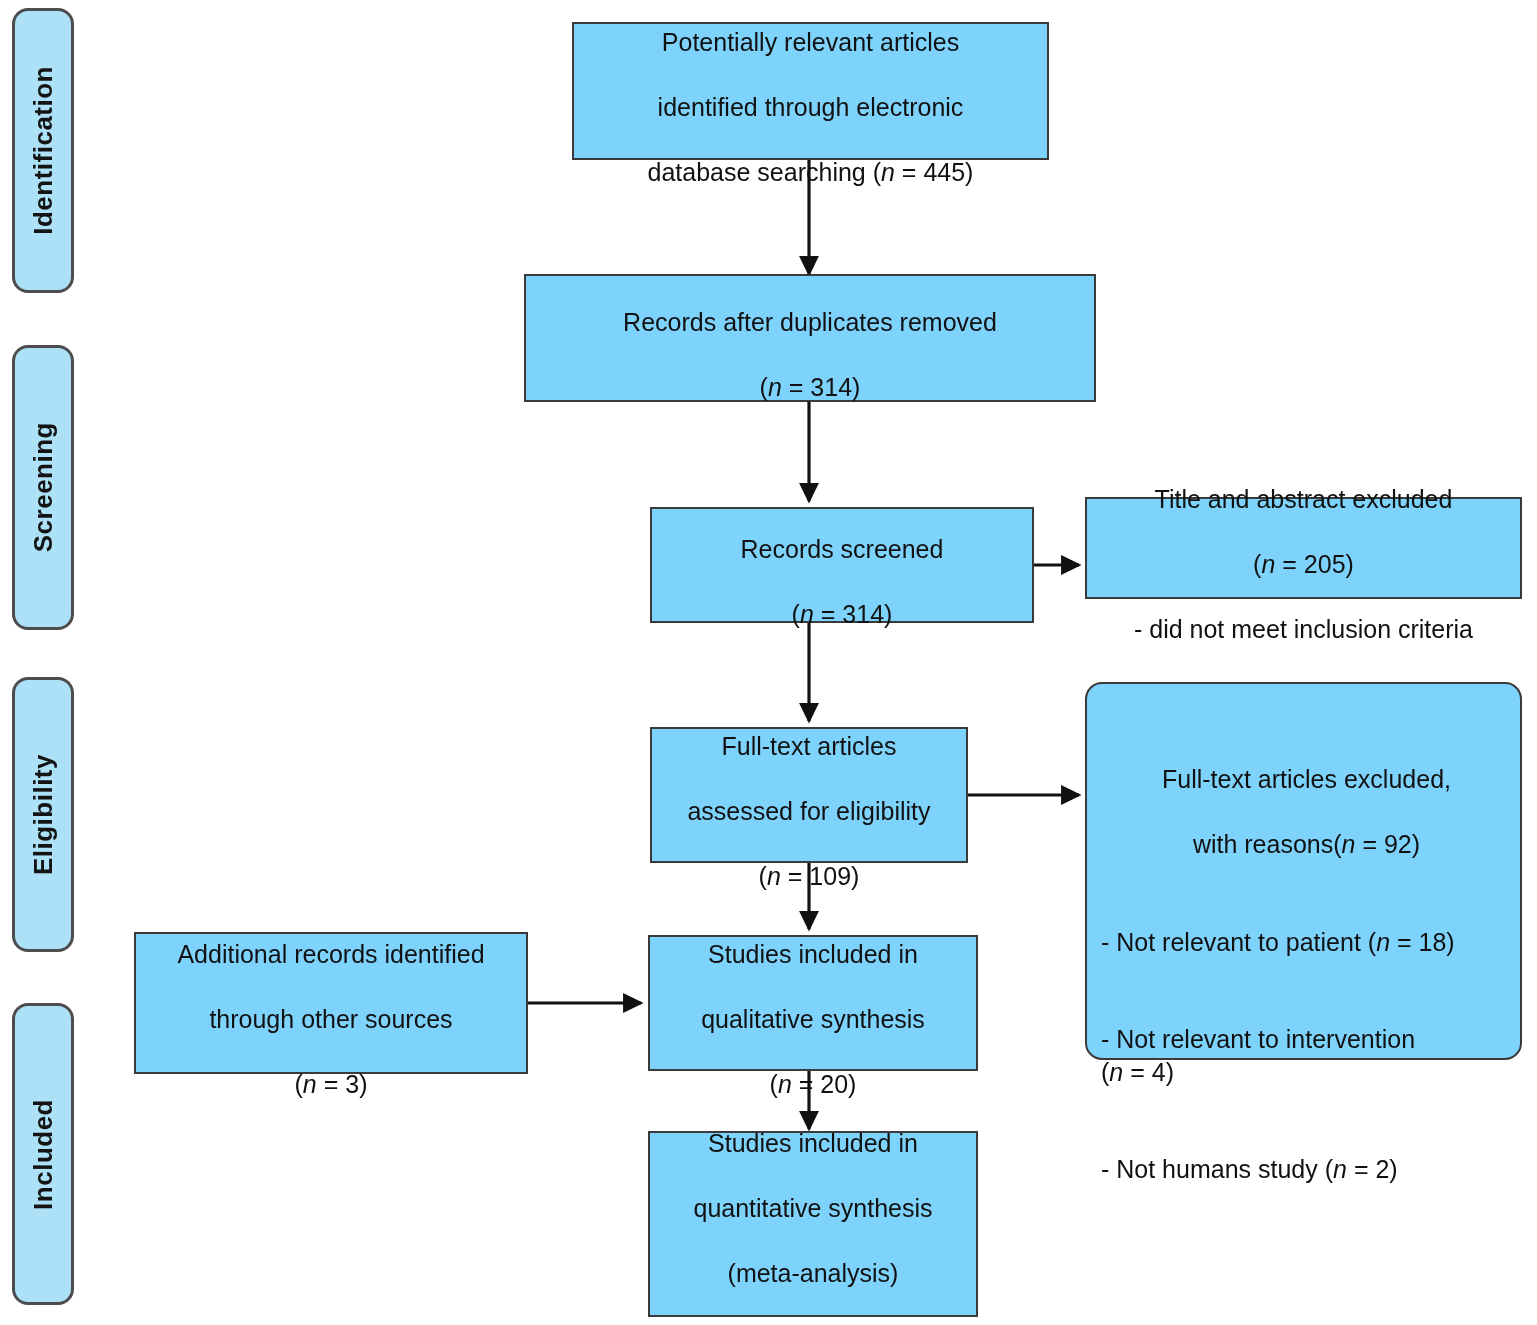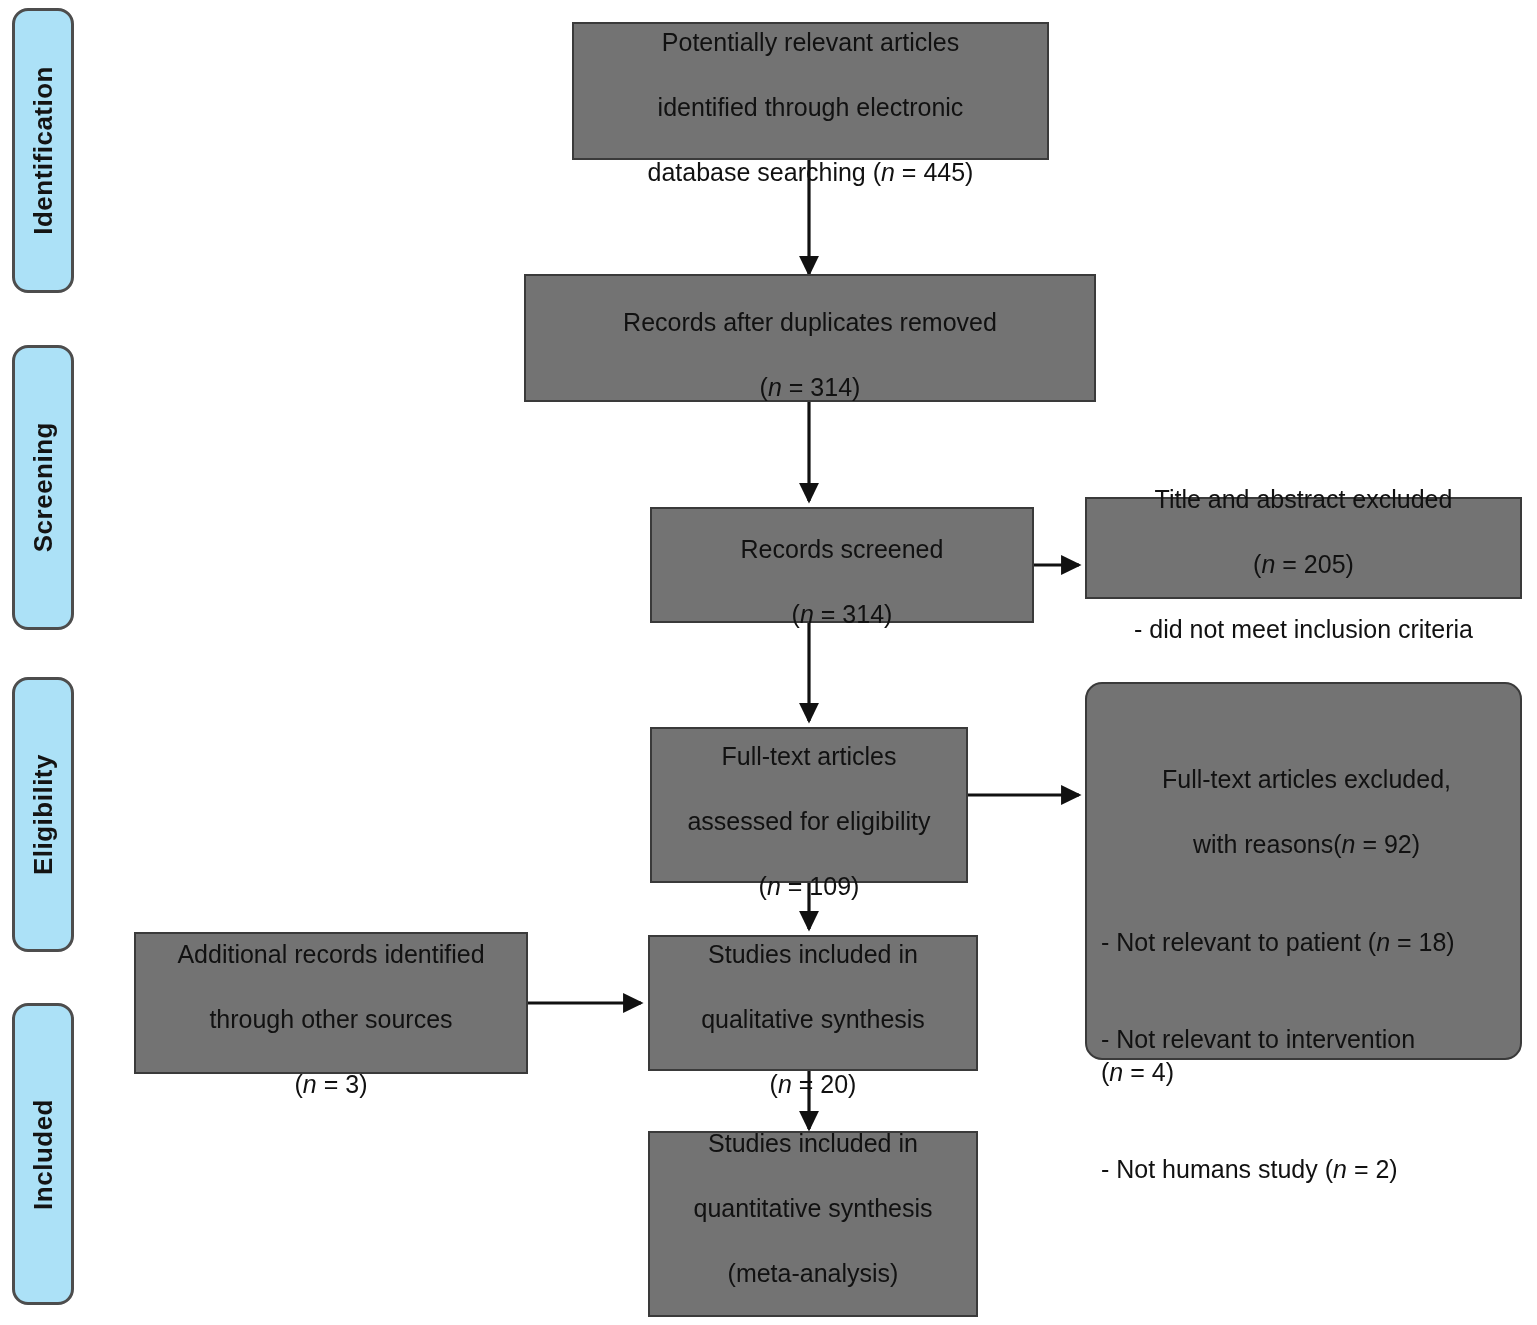--- a/index.html
+++ b/index.html
@@ -37,21 +37,21 @@
     font-size: 26px;
     font-weight: bold;
     color: #141414;
     letter-spacing: 0.5px;
     white-space: nowrap;
   }
 
   
   .flow-box {
     position: absolute;
-    background: #737373;
+    background: #7dd3fc;
     border: 2.5px solid #3A3A3A;
     box-sizing: border-box;
     display: flex;
     align-items: center;
     justify-content: center;
     padding: 17px 10px;
   }
   .flow-box-text {
     font-size: 25px;
     line-height: 1.30;
@@ -146,21 +146,21 @@
   </div>
 
   <div class="flow-box" style="left:1085px;top:497px;width:437px;height:102px;">
     <div class="flow-box-text">
       <span>Title and abstract excluded</span><br>
       <span>(</span><span class="nitalic">n</span><span> = 205)</span><br>
       <span>- did not meet inclusion criteria</span>
     </div>
   </div>
 
-  <div class="flow-box" style="left:650px;top:727px;width:318px;height:156px;">
+  <div class="flow-box" style="left:650px;top:727px;width:318px;height:136px;">
     <div class="flow-box-text">
       <span>Full-text articles</span><br>
       <span>assessed for eligibility</span><br>
       <span>(</span><span class="nitalic">n</span><span> = 109)</span>
     </div>
   </div>
 
   <div class="flow-box align-left top-align" style="left:1085px;top:682px;width:437px;height:378px;padding-left:14px;padding-right:8px;">
     <div class="flow-box-text" style="width:100%;">
       <div style="text-align:center;">

